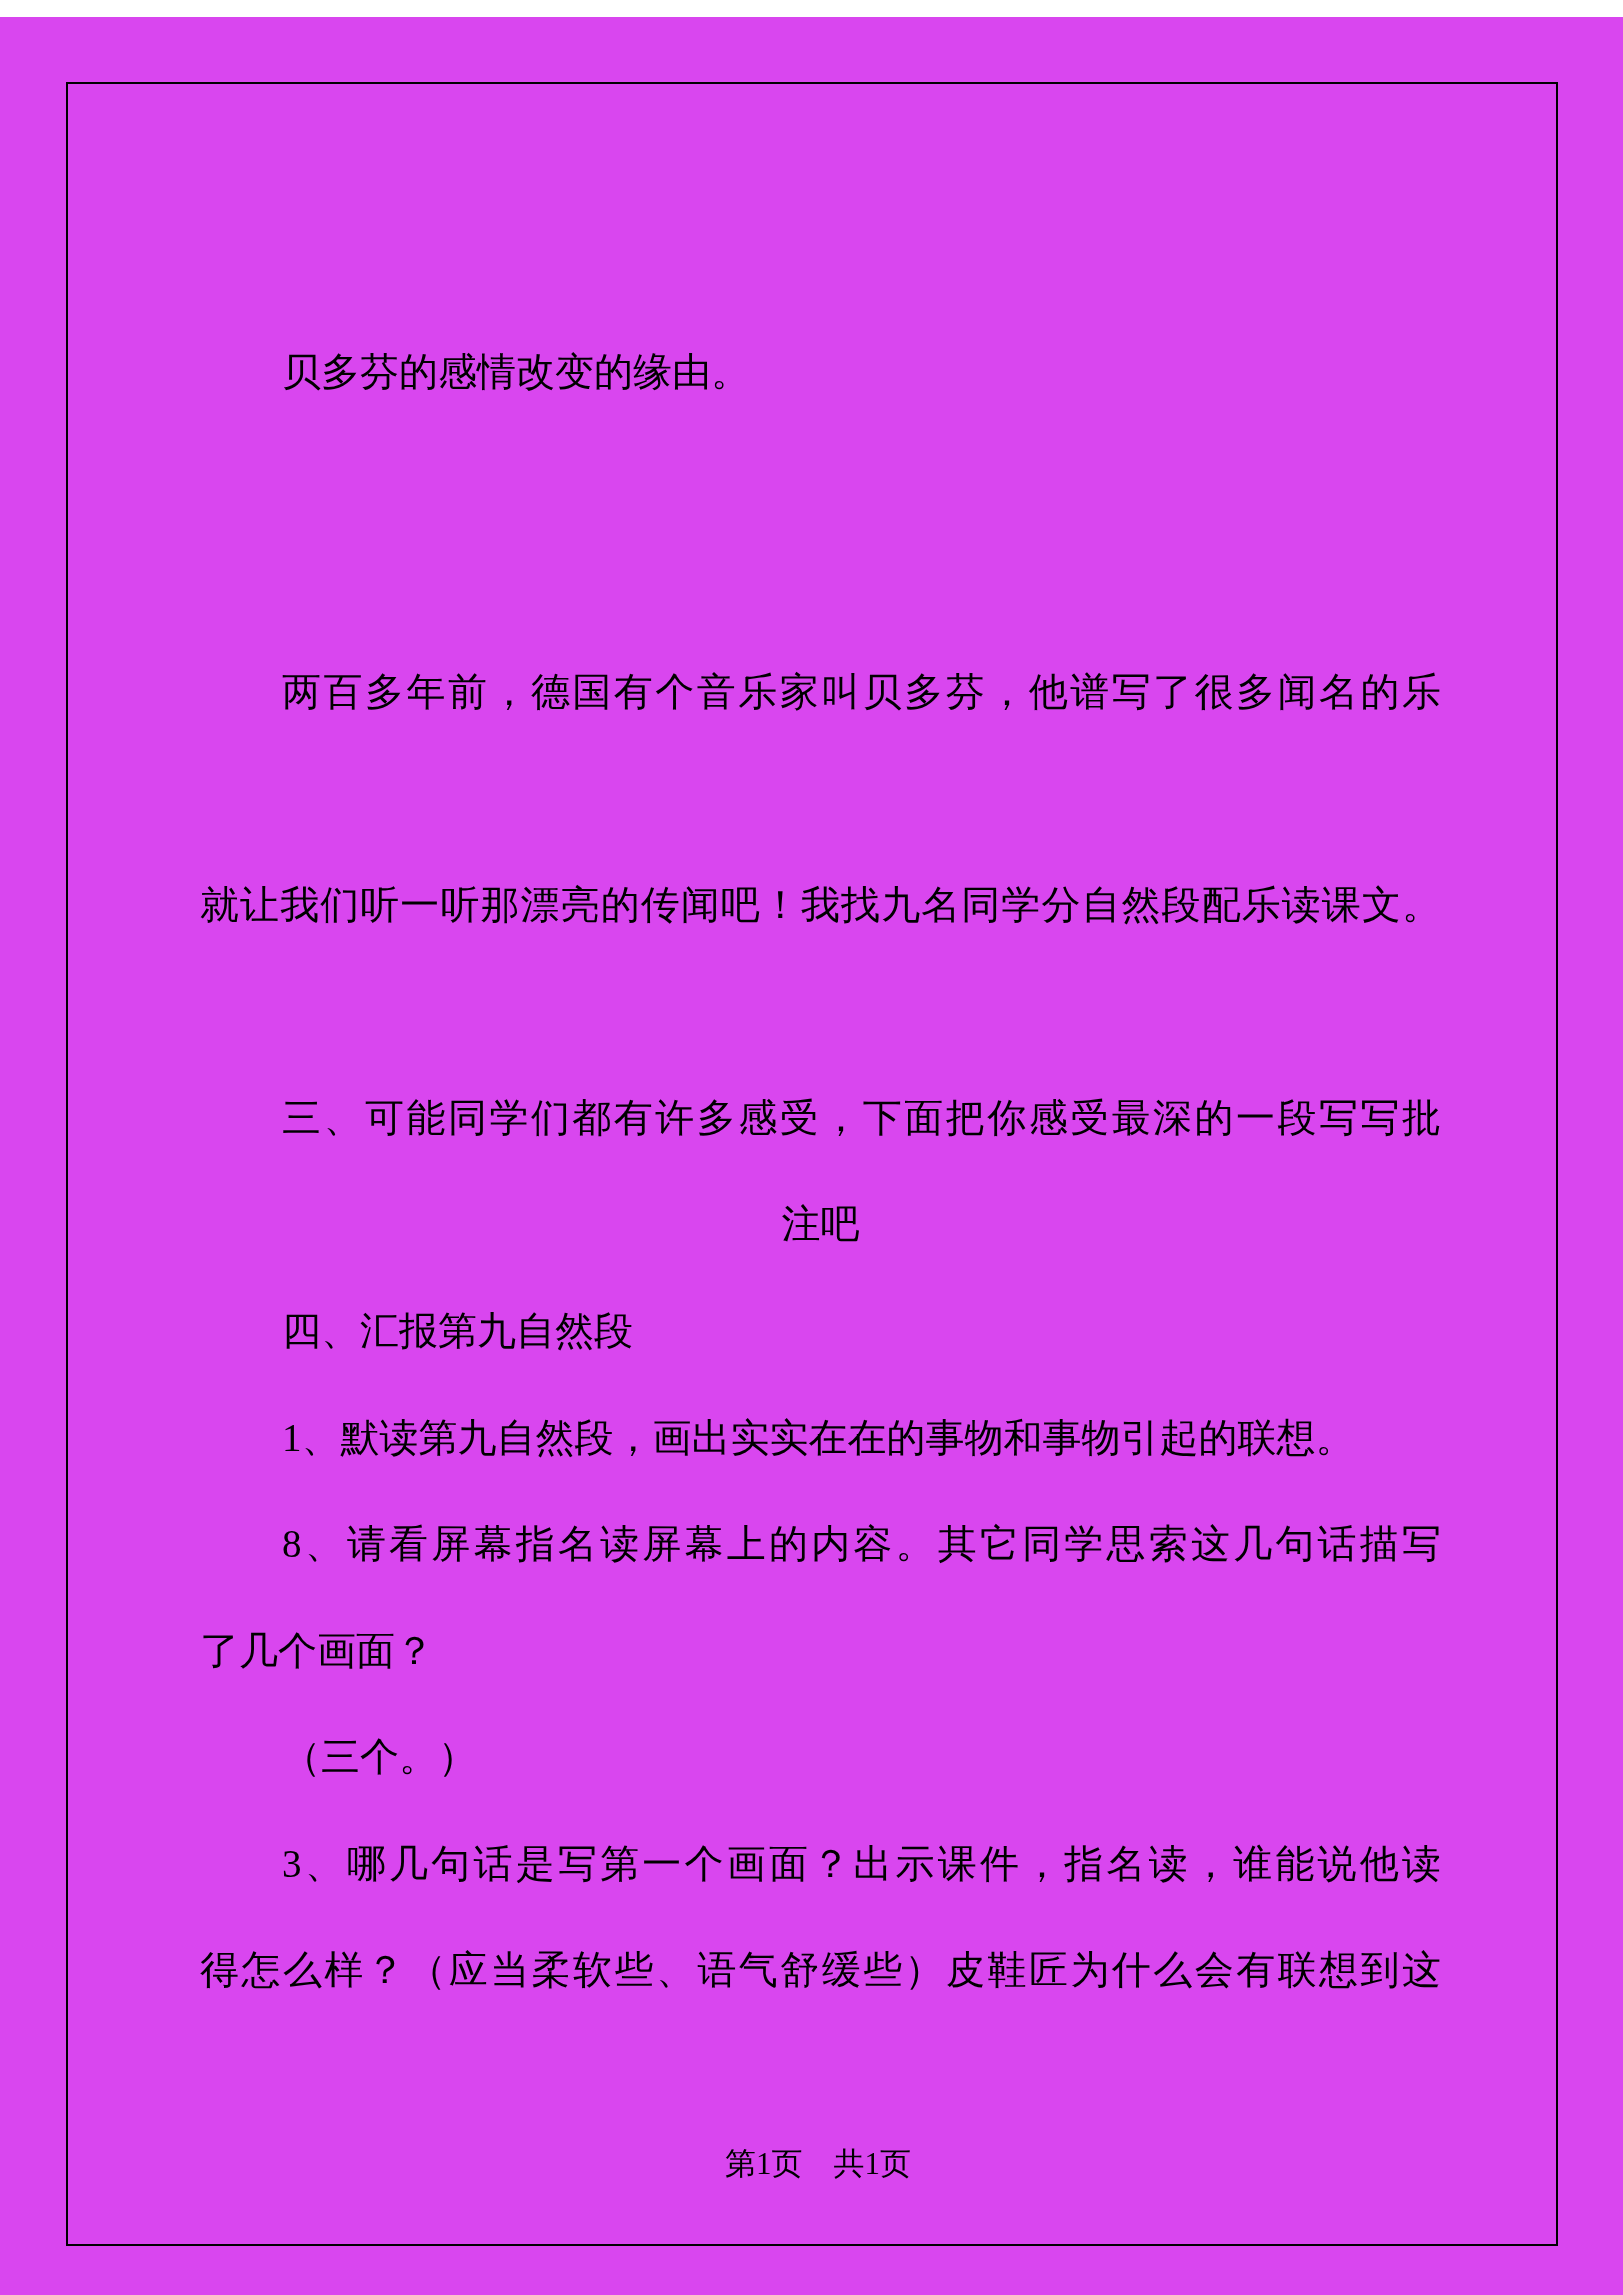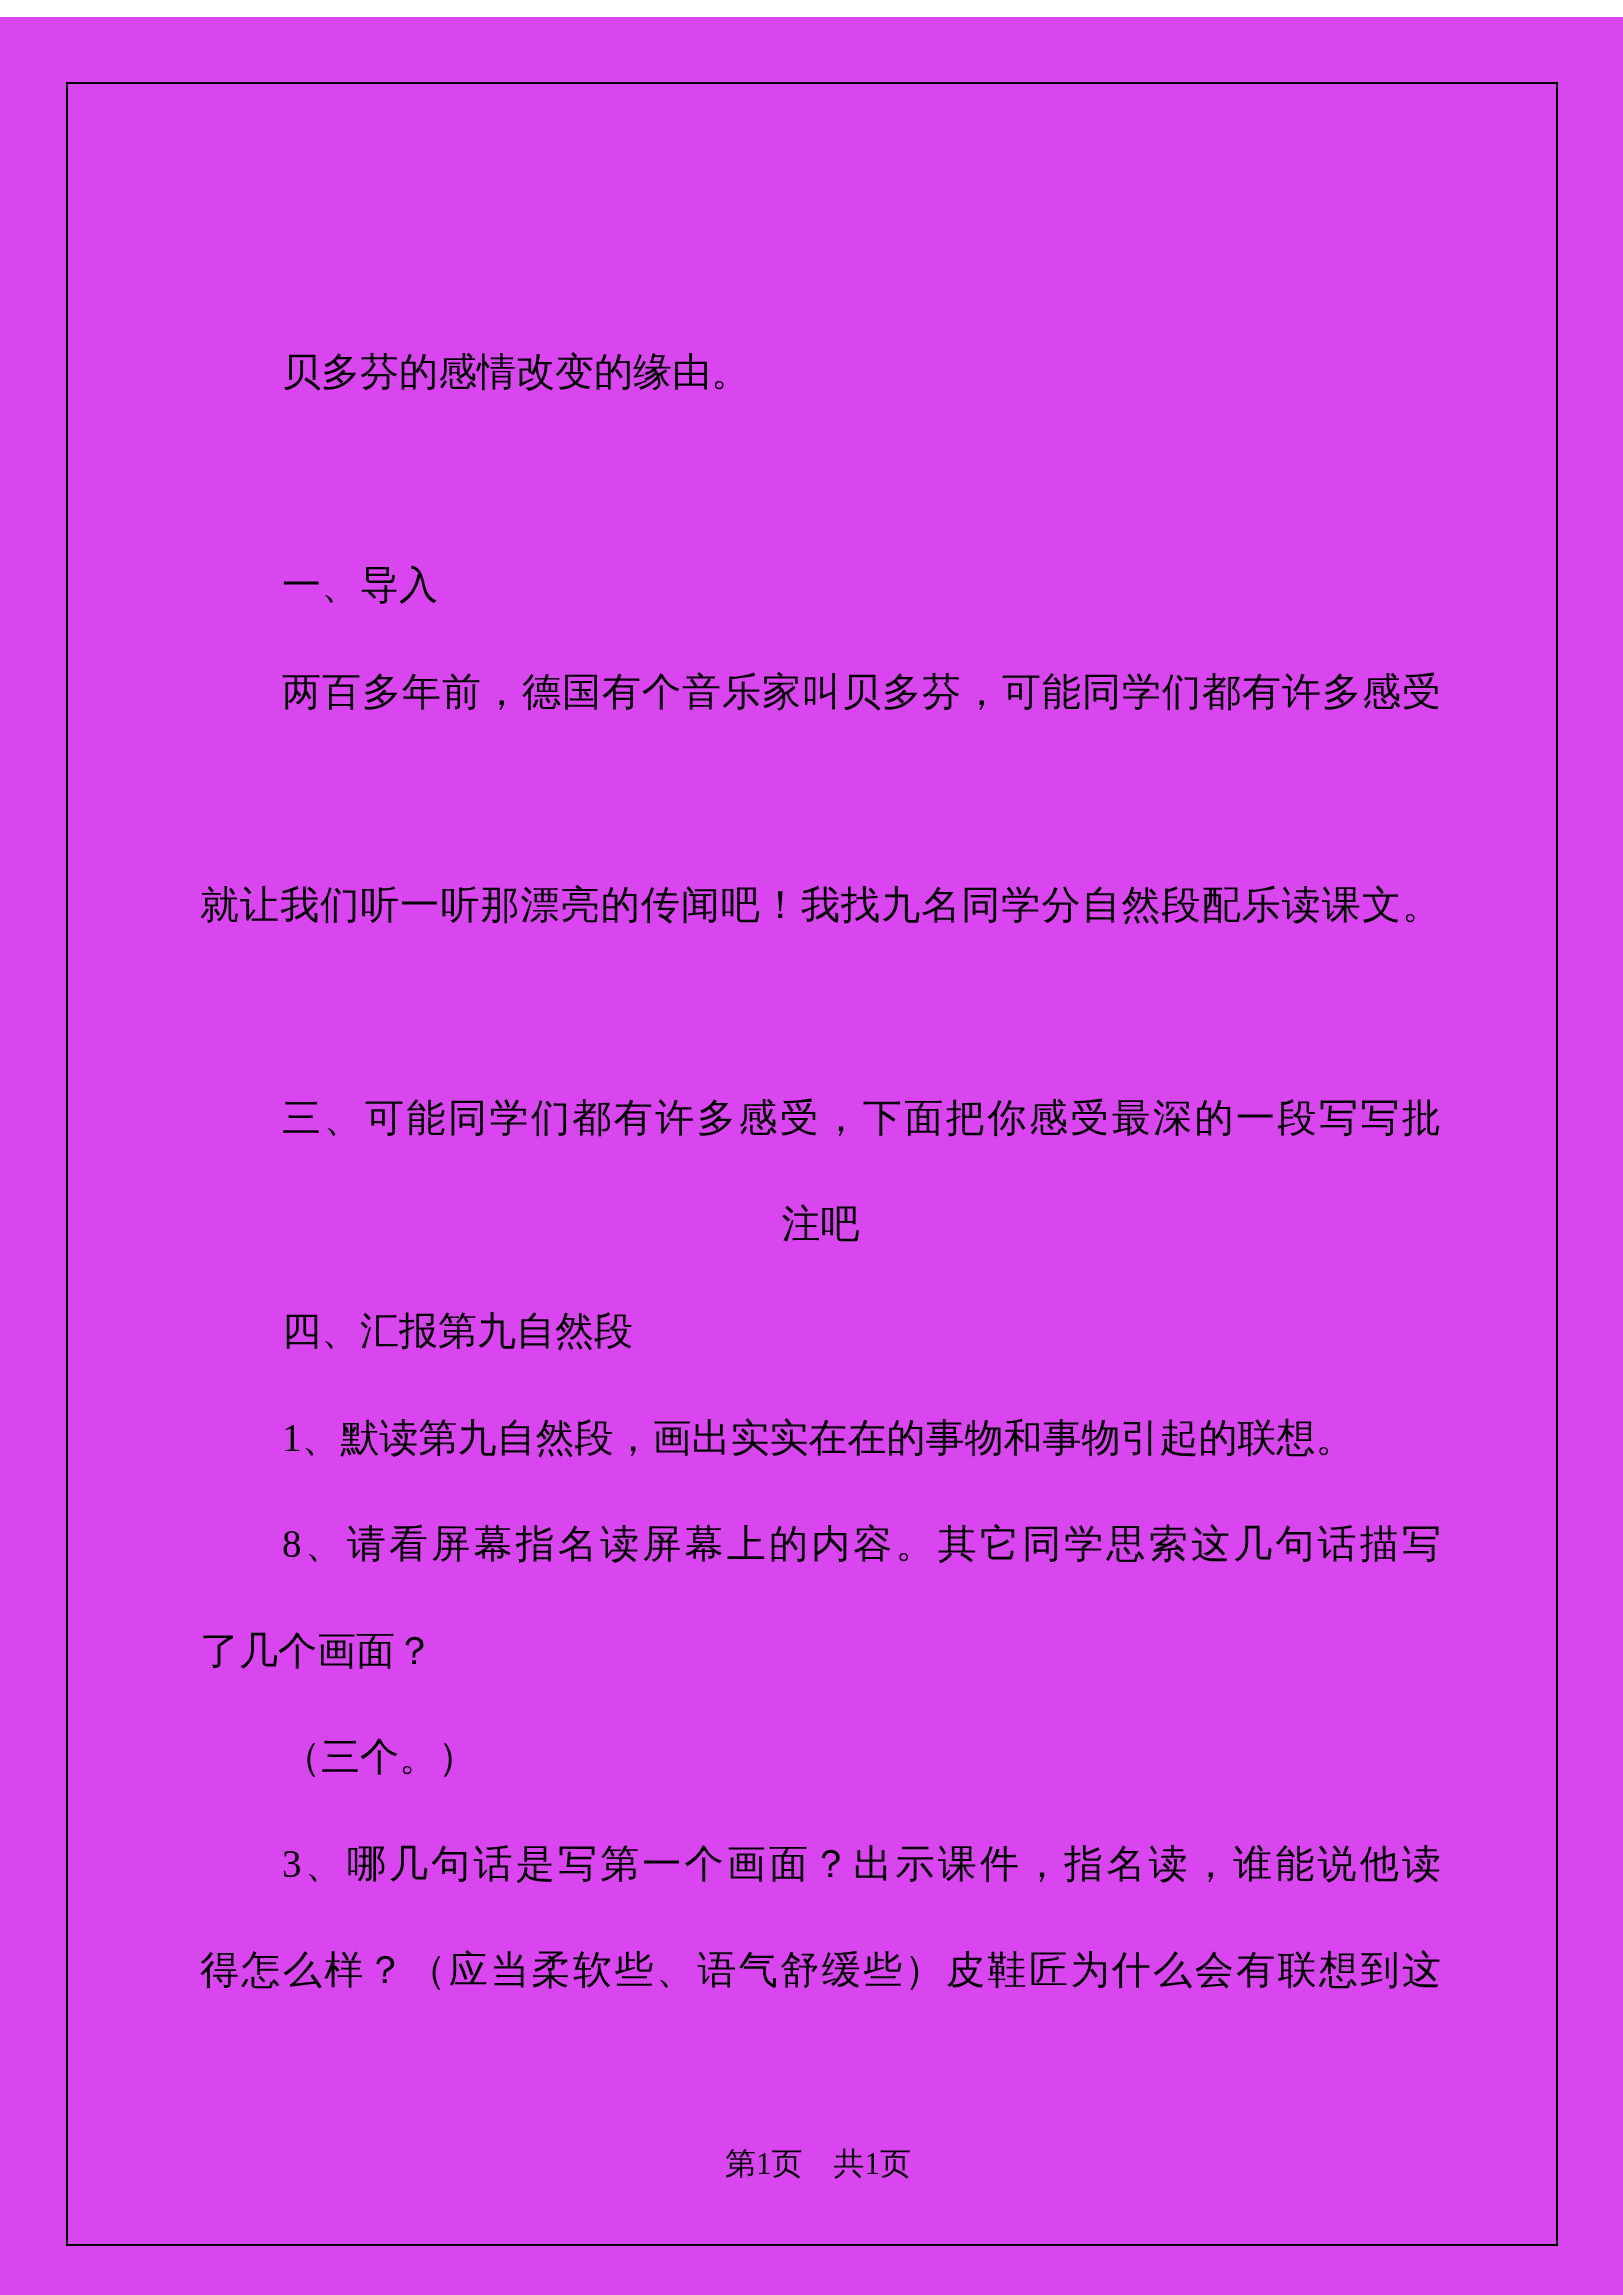--- a/index.html
+++ b/index.html
@@ -68,22 +68,21 @@
     color: #000000;
   }
 </style>
 </head>
 <body>
 
 <div class="page">
   <div class="page-border"></div>
 
   <div class="line l1 indent">贝多芬的感情改变的缘由。</div>
-  <div class="line l2 indent">一、导入</div>
-  <div class="line l3 indent justify">两百多年前，德国有个音乐家叫贝多芬，可能同学们都有许多感受</div>
+  <div class="line l3 indent justify">两百多年前，德国有个音乐家叫贝多芬，他谱写了很多闻名的乐</div>
   <div class="line l5 justify">就让我们听一听那漂亮的传闻吧！我找九名同学分自然段配乐读课文。</div>
   <div class="line l7 indent justify">三、可能同学们都有许多感受，下面把你感受最深的一段写写批</div>
   <div class="line l8">注吧</div>
   <div class="line l9 indent">四、汇报第九自然段</div>
   <div class="line l10 indent">1、默读第九自然段，画出实实在在的事物和事物引起的联想。</div>
   <div class="line l11 indent justify">8、请看屏幕指名读屏幕上的内容。其它同学思索这几句话描写</div>
   <div class="line l12">了几个画面？</div>
   <div class="line l13 indent">（三个。）</div>
   <div class="line l14 indent justify">3、哪几句话是写第一个画面？出示课件，指名读，谁能说他读</div>
   <div class="line l15 justify">得怎么样？（应当柔软些、语气舒缓些）皮鞋匠为什么会有联想到这</div>

